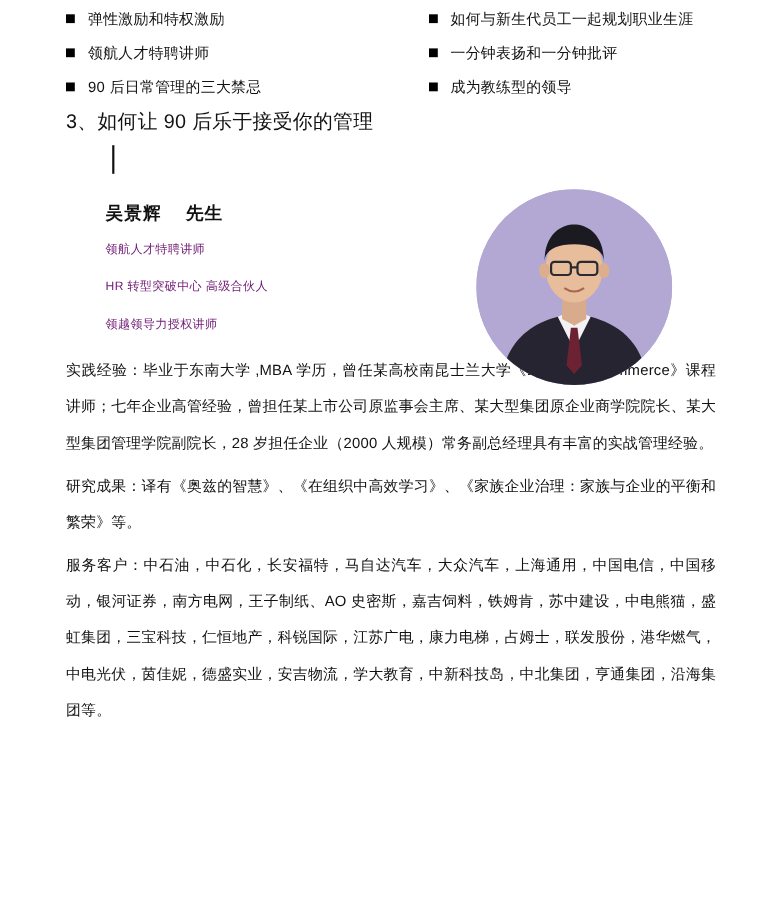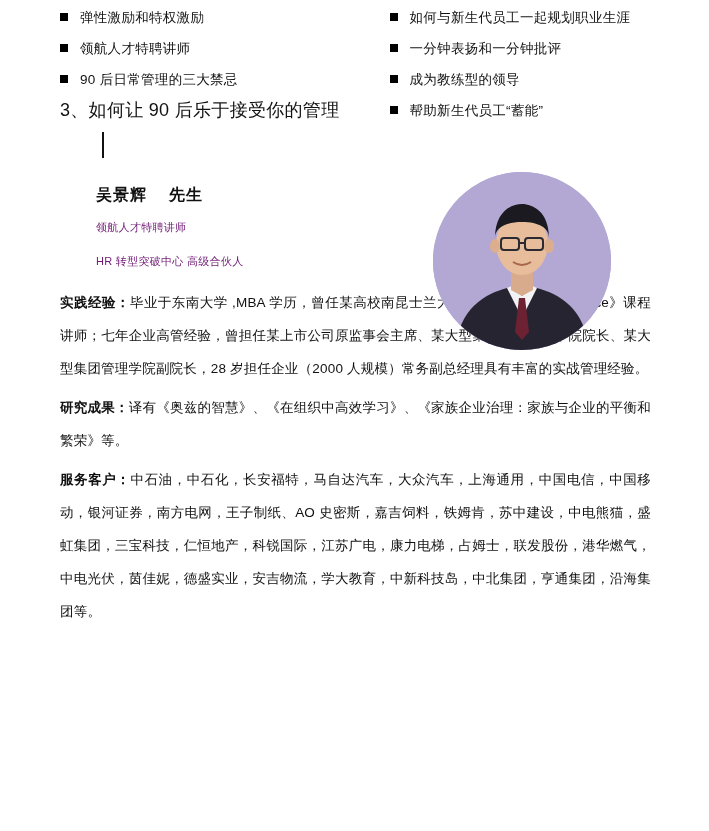--- a/index.html
+++ b/index.html
@@ -127,21 +127,21 @@
   }
   .para {
     font-size: 13.5px;
     line-height: 33px;
     color: #111;
     text-align: justify;
     margin: 0 0 6px 0;
     letter-spacing: 0.2px;
   }
   .para .lead {
-    font-weight: bold;
+    font-weight: normal;
   }
 </style>
 </head>
 <body>
 
 <div class="page">
 
   <div class="bullet-area">
 
     <div class="bullet-col left">
@@ -166,24 +166,20 @@
         <span class="bullet-text">如何与新生代员工一起规划职业生涯</span>
       </div>
       <div class="bullet-line">
         <span class="bullet-mark"></span>
         <span class="bullet-text">一分钟表扬和一分钟批评</span>
       </div>
       <div class="bullet-line">
         <span class="bullet-mark"></span>
         <span class="bullet-text">成为教练型的领导</span>
       </div>
-      <div class="bullet-line">
-        <span class="bullet-mark"></span>
-        <span class="bullet-text">帮助新生代员工“蓄能”</span>
-      </div>
     </div>
   </div>
 
   <div class="caret"></div>
 
 
   <div class="bio-wrap">
 
     <div class="photo">
       <svg width="178" height="178" viewBox="0 0 178 178" aria-hidden="true">
@@ -211,20 +207,21 @@
         <path d="M80 90 Q89 96 98 90" fill="none" stroke="#a9664f" stroke-width="2"></path>
       </svg>
     </div>
 
     <div class="bio-lines">
       <div class="bio-name">
         <span>吴景辉</span><span class="suffix">先生</span>
       </div>
       <div class="bio-sub">领航人才特聘讲师</div>
       <div class="bio-sub">HR 转型突破中心 高级合伙人</div>
+      <div class="bio-sub">领越领导力授权讲师</div>
     </div>
   </div>
 
   <div class="paras">
 
     <p class="para">
       <span class="lead">实践经验：</span><span>毕业于东南大学 ,MBA 学历，曾任某高校南昆士兰大学《Electronic commerce》课程讲师；七年企业高管经验，曾担任某上市公司原监事会主席、某大型集团原企业商学院院长、某大型集团管理学院副院长，28 岁担任企业（2000 人规模）常务副总经理具有丰富的实战管理经验。</span>
     </p>
 
     <p class="para">

